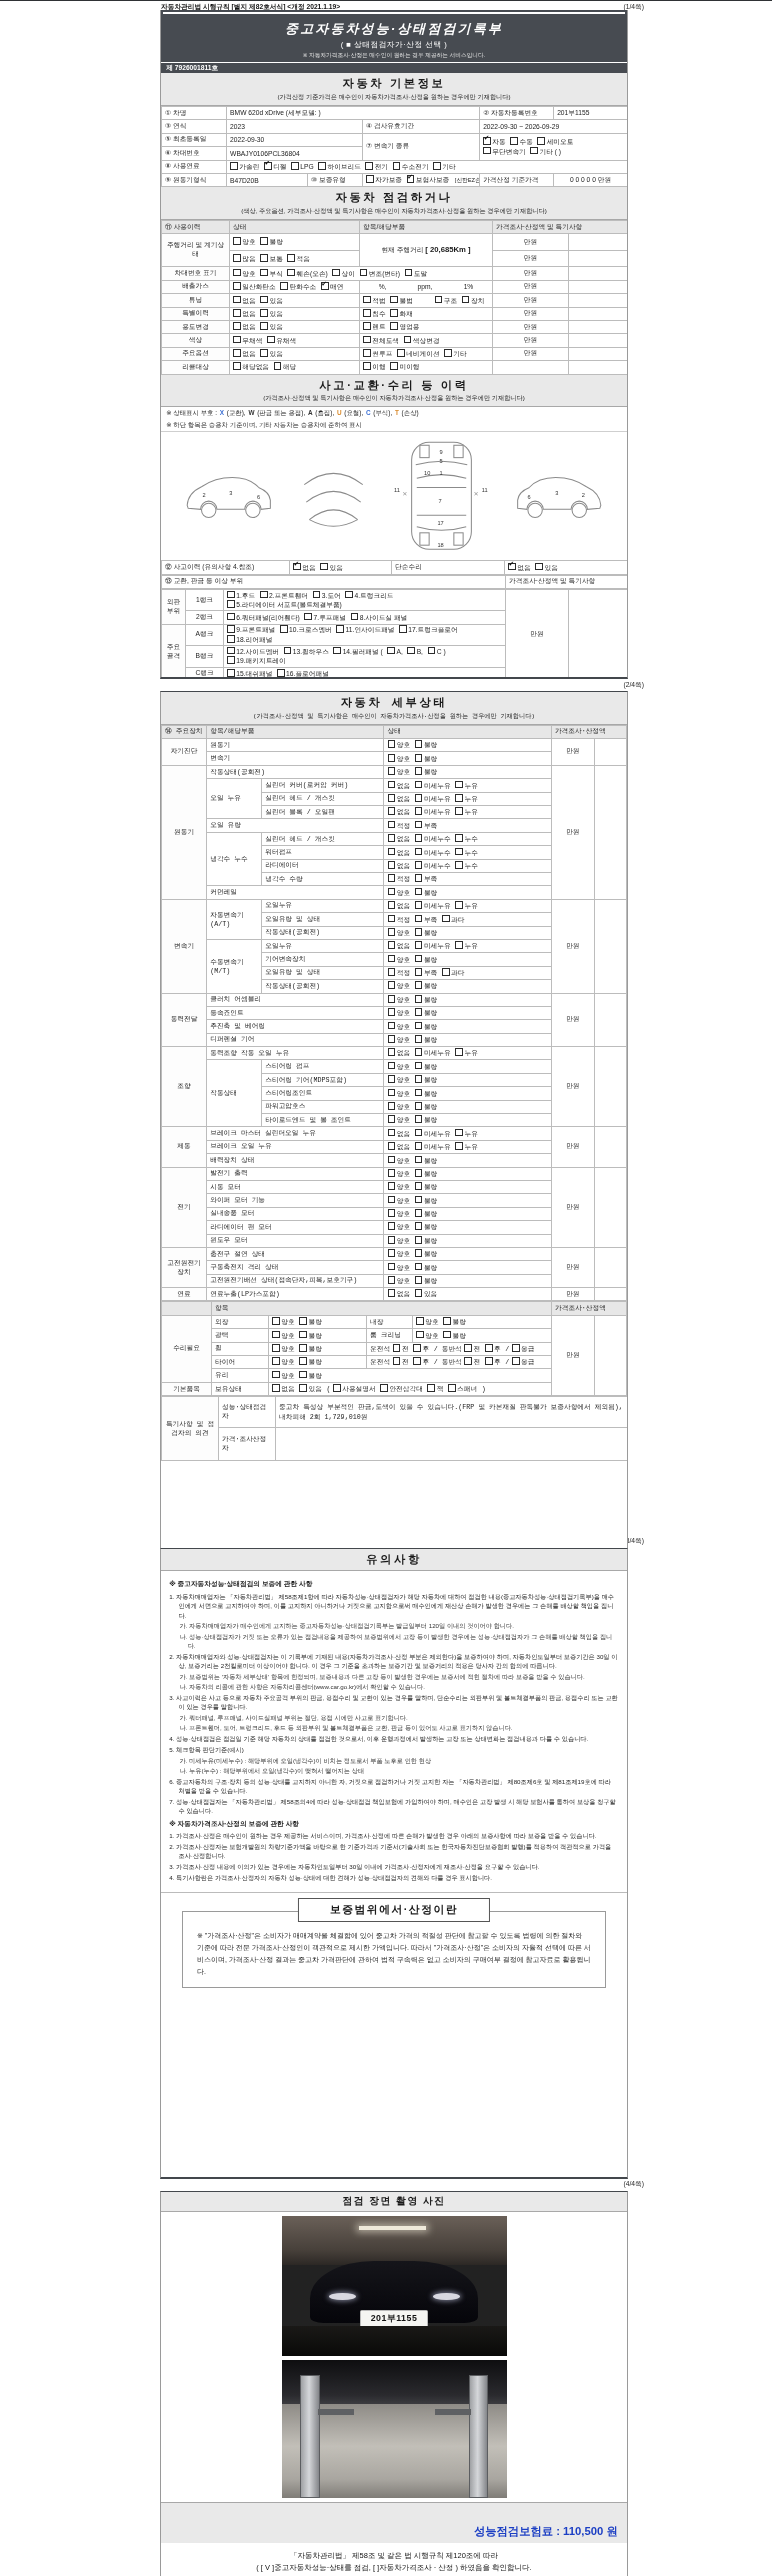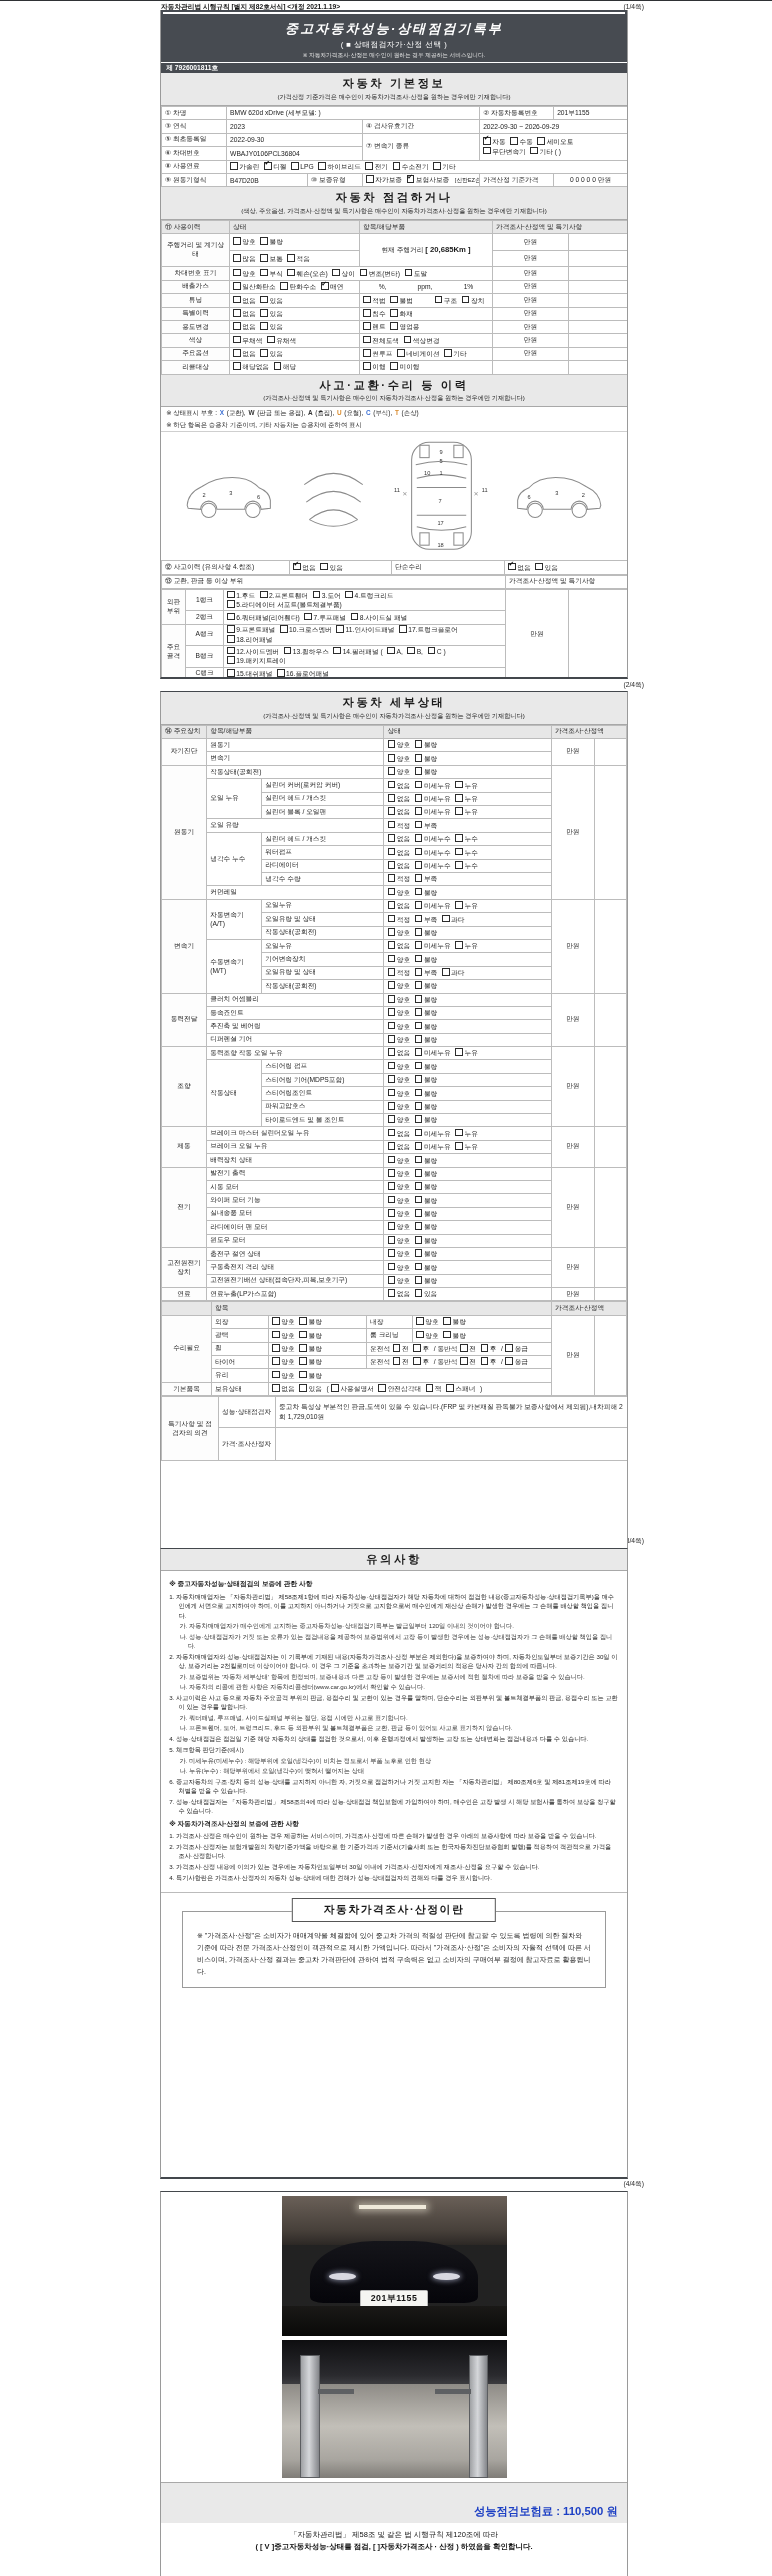--- a/index.html
+++ b/index.html
@@ -4,21 +4,21 @@
 <style>
   html,body{margin:0;padding:0;background:#fff;}
   #page{position:relative;width:773px;height:2576px;background:#fff;overflow:hidden;
         font-family:"Liberation Sans","DejaVu Sans",sans-serif;color:#1a1a1a;
         border-top:1px solid #2f3235;box-sizing:border-box;}
   .marker{position:absolute;left:160px;width:484px;text-align:right;font-size:6.7px;color:#222;}
   #regline{position:absolute;top:2.1px;left:161px;font-size:6.7px;font-weight:bold;color:#111;}
   .pagebox{position:absolute;left:160px;width:468px;background:#fff;border:0.5px solid #9a9a9a;
            border-top:1.5px solid #43474c;border-bottom:2.1px solid #43474c;box-sizing:border-box;overflow:hidden;}
   #p1{top:9.3px;height:669px;border-top:none;}
-  #p2{top:690px;height:904px;}
+  #p2{top:690px;height:904px;font-family:Liberation Mono, monospace;}
   #p3{top:1547px;height:631px;}
   #p4{top:2190px;height:392px;}
   
   .darkhdr{background:#474b51;color:#fff;height:63px;position:relative;box-sizing:border-box;padding-top:5.2px;}
   .darkhdr::before{content:"";position:absolute;top:2.1px;left:2.1px;right:2.1px;height:2.1px;background:#fff;}
   .doc-title{text-align:center;font-size:13px;font-weight:bold;letter-spacing:2.1px;margin-top:4.1px;font-style:italic;}
   .doc-sub{text-align:center;font-size:7.7px;margin-top:2.6px;letter-spacing:0.5px;}
   .doc-note{text-align:center;font-size:5.7px;margin-top:2.1px;color:#e8e8e8;}
   .doc-no{position:absolute;left:0;right:0;bottom:0;height:10.8px;line-height:10.8px;border-top:0.5px solid #fff;
           padding-left:5.2px;font-size:6.7px;font-weight:bold;color:#fff;}
@@ -91,21 +91,21 @@
   .post{position:absolute;top:14.4px;bottom:0;width:17.5px;background:linear-gradient(90deg,#9fa1a4,#d5d7da 45%,#84868a);
         border:0.5px solid #5c5e61;}
   .post-l{left:18.5px;} .post-r{right:18.5px;}
   .arm{position:absolute;top:49px;height:5.2px;width:36px;background:#5e6063;}
   .arm-l{left:36px;} .arm-r{right:36px;}
   
   .signband{background:#e9e9e9;border-top:0.5px solid #a8a8a8;height:40px;position:relative;}
   .signband .tt{text-align:center;font-size:9.8px;padding-top:4.1px;letter-spacing:2.1px;}
   .premium{position:absolute;right:9.3px;top:20.6px;font-size:11.3px;font-weight:bold;color:#1c3fc4;}
   .confirm{text-align:center;font-size:7.5px;line-height:1.6;padding-top:6.2px;color:#111;}
-  .confirm .b{font-weight:bold;}
+  .confirm .b{font-weight:normal;}
 </style>
 </head>
 <body>
 
 <div id="page">
 
   <div id="regline">자동차관리법 시행규칙 [별지 제82호서식] &lt;개정 2021.1.19&gt;</div>
   <div class="marker" style="top:2.1px">(1/4쪽)</div>
   <div class="marker" style="top:680px">(2/4쪽)</div>
   <div class="marker" style="top:1536px">(3/4쪽)</div>
@@ -735,26 +735,29 @@
         <div class="np">6. 중고자동차의 구조·장치 등의 성능·상태를 고지하지 아니한 자, 거짓으로 점검하거나 거짓 고지한 자는 「자동차관리법」 제80조제6호 및 제81조제19호에 따라 처벌을 받을 수 있습니다.</div>
         <div class="np">7. 성능·상태점검자는 「자동차관리법」 제58조의4에 따라 성능·상태점검 책임보험에 가입하여야 하며, 매수인은 고장 발생 시 해당 보험사를 통하여 보상을 청구할 수 있습니다.</div>
         <div class="nh">※ 자동차가격조사·산정의 보증에 관한 사항</div>
         <div class="np">1. 가격조사·산정은 매수인이 원하는 경우 제공하는 서비스이며, 가격조사·산정에 따른 손해가 발생한 경우 아래의 보증사항에 따라 보증을 받을 수 있습니다.</div>
         <div class="np">2. 가격조사·산정자는 보험개발원의 차량기준가액을 바탕으로 한 기준가격과 기준서(기술사회 또는 한국자동차진단보증협회 발행)를 적용하여 객관적으로 가격을 조사·산정합니다.</div>
         <div class="np">3. 가격조사·산정 내용에 이의가 있는 경우에는 자동차인도일부터 30일 이내에 가격조사·산정자에게 재조사·산정을 요구할 수 있습니다.</div>
         <div class="np">4. 특기사항란은 가격조사·산정자의 자동차 성능·상태에 대한 견해가 성능·상태점검자의 견해와 다를 경우 표시합니다.</div>
       </div>
     <div class="nrule"></div>
     <div id="pricebox-wrap">
-      <div id="pricebox-title">자동차가격조사·산정이란</div>
+      <div id="pricebox-title">보증범위에서·산정이란</div>
       <div id="pricebox-text">※ "가격조사·산정"은 소비자가 매매계약을 체결함에 있어 중고차 가격의 적절성 판단에 참고할 수 있도록 법령에 의한 절차와 기준에 따라 전문 가격조사·산정인이 객관적으로 제시한 가액입니다. 따라서 "가격조사·산정"은 소비자의 자율적 선택에 따른 서비스이며, 가격조사·산정 결과는 중고차 가격판단에 관하여 법적 구속력은 없고 소비자의 구매여부 결정에 참고자료로 활용됩니다.</div>
     </div>
   </div>
 
   <div class="pagebox" id="p4">
+    <div class="sechdr">
+      <div class="tt" style="font-size:9.8px;letter-spacing:1.5px">점검 장면 촬영 사진</div>
+    </div>
     <div style="padding-top:4.1px">
       <div class="photo" id="photo1">
         <div class="ceil"></div>
         <div class="lamp"></div>
         <div class="carbody"></div>
         <div class="hlight hl-l"></div>
         <div class="hlight hl-r"></div>
         <div class="plate">201부1155</div>
         <div class="floor1"></div>
       </div>

